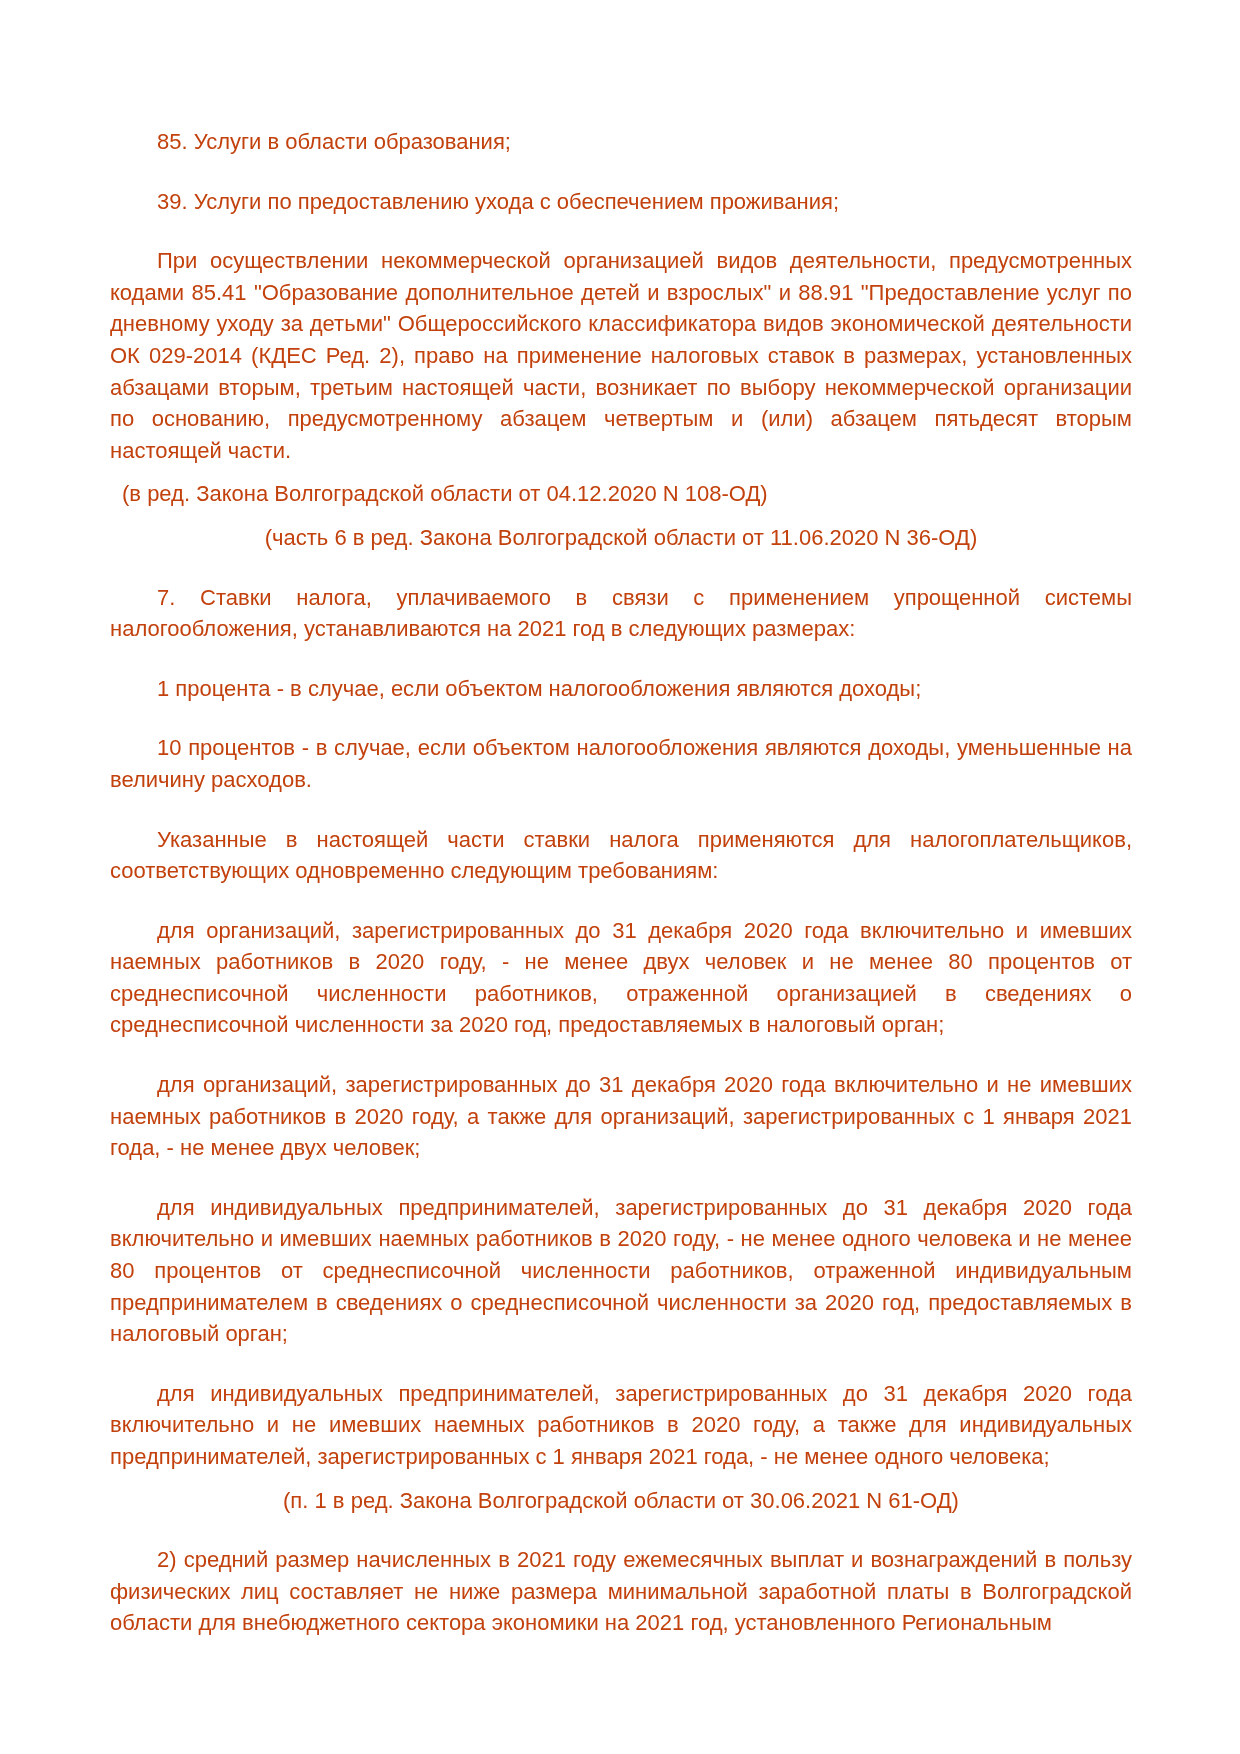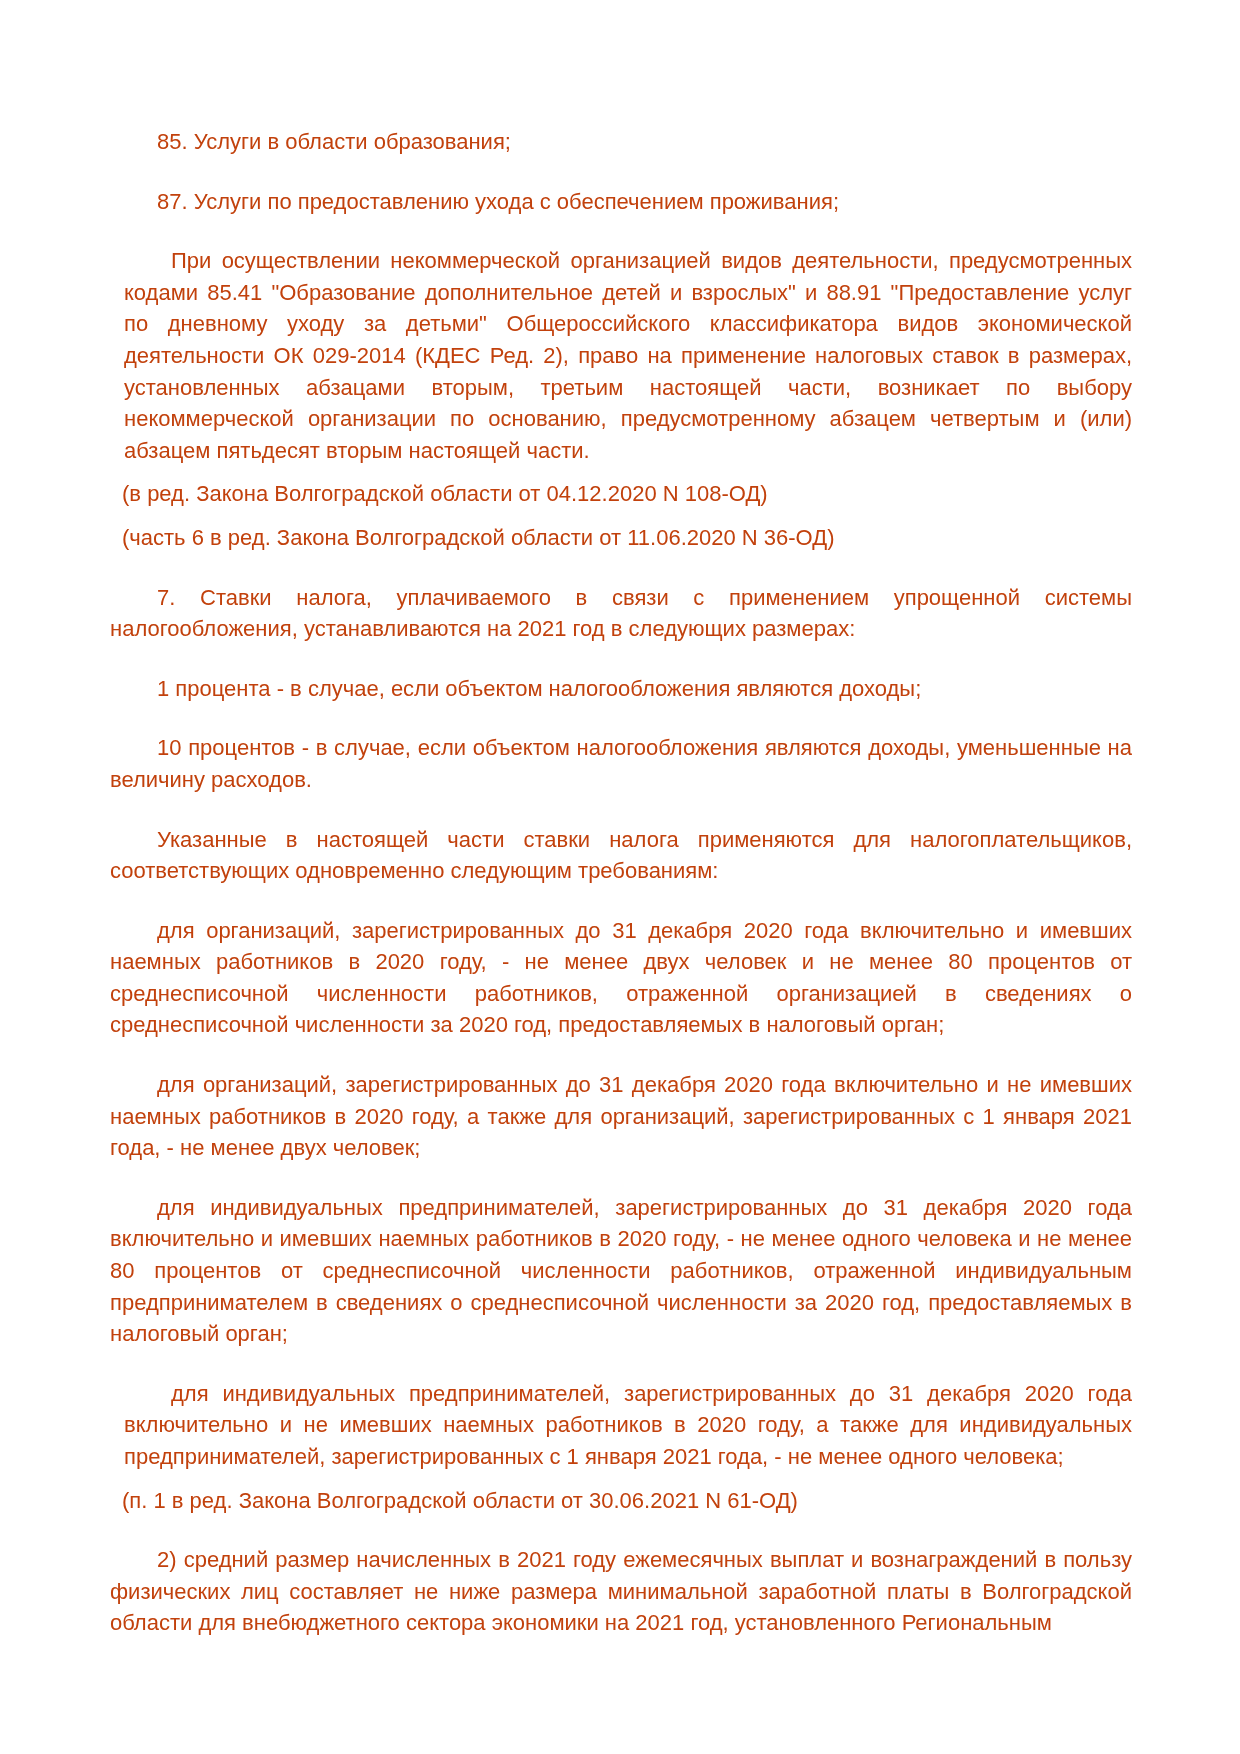--- a/index.html
+++ b/index.html
@@ -33,46 +33,46 @@
   
   p.para {
     margin: 0 0 28px 0;
     text-indent: 47px;
     text-align: justify;
     hyphens: none;
   }
   
   p.para.tight {
     margin-bottom: 0;
-    margin-left: 14px;
   }
   
   p.note {
     margin: 12px;
     text-indent: 0;
     text-align: left;
   }
   
   p.note.last {
     margin-bottom: 28px;
+    text-align: center;
   }
   
   p.para.short {
     text-align: justify;
   }
 </style>
 </head>
 <body>
 
 <div class="page">
   <div class="doc-body">
 
     <p class="para short">85. Услуги в области образования;</p>
 
-    <p class="para short">87. Услуги по предоставлению ухода с обеспечением проживания;</p>
+    <p class="para short">39. Услуги по предоставлению ухода с обеспечением проживания;</p>
 
 
     <p class="para tight">При осуществлении некоммерческой организацией видов деятельности, предусмотренных кодами 85.41 "Образование дополнительное детей и взрослых" и 88.91 "Предоставление услуг по дневному уходу за детьми" Общероссийского классификатора видов экономической деятельности ОК 029-2014 (КДЕС Ред. 2), право на применение налоговых ставок в размерах, установленных абзацами вторым, третьим настоящей части, возникает по выбору некоммерческой организации по основанию, предусмотренному абзацем четвертым и (или) абзацем пятьдесят вторым настоящей части.</p>
 
     <p class="note">(в ред. Закона Волгоградской области от 04.12.2020 N 108-ОД)</p>
 
     <p class="note last">(часть 6 в ред. Закона Волгоградской области от 11.06.2020 N 36-ОД)</p>
 
     <p class="para">7. Ставки налога, уплачиваемого в связи с применением упрощенной системы налогообложения, устанавливаются на 2021 год в следующих размерах:</p>
 

